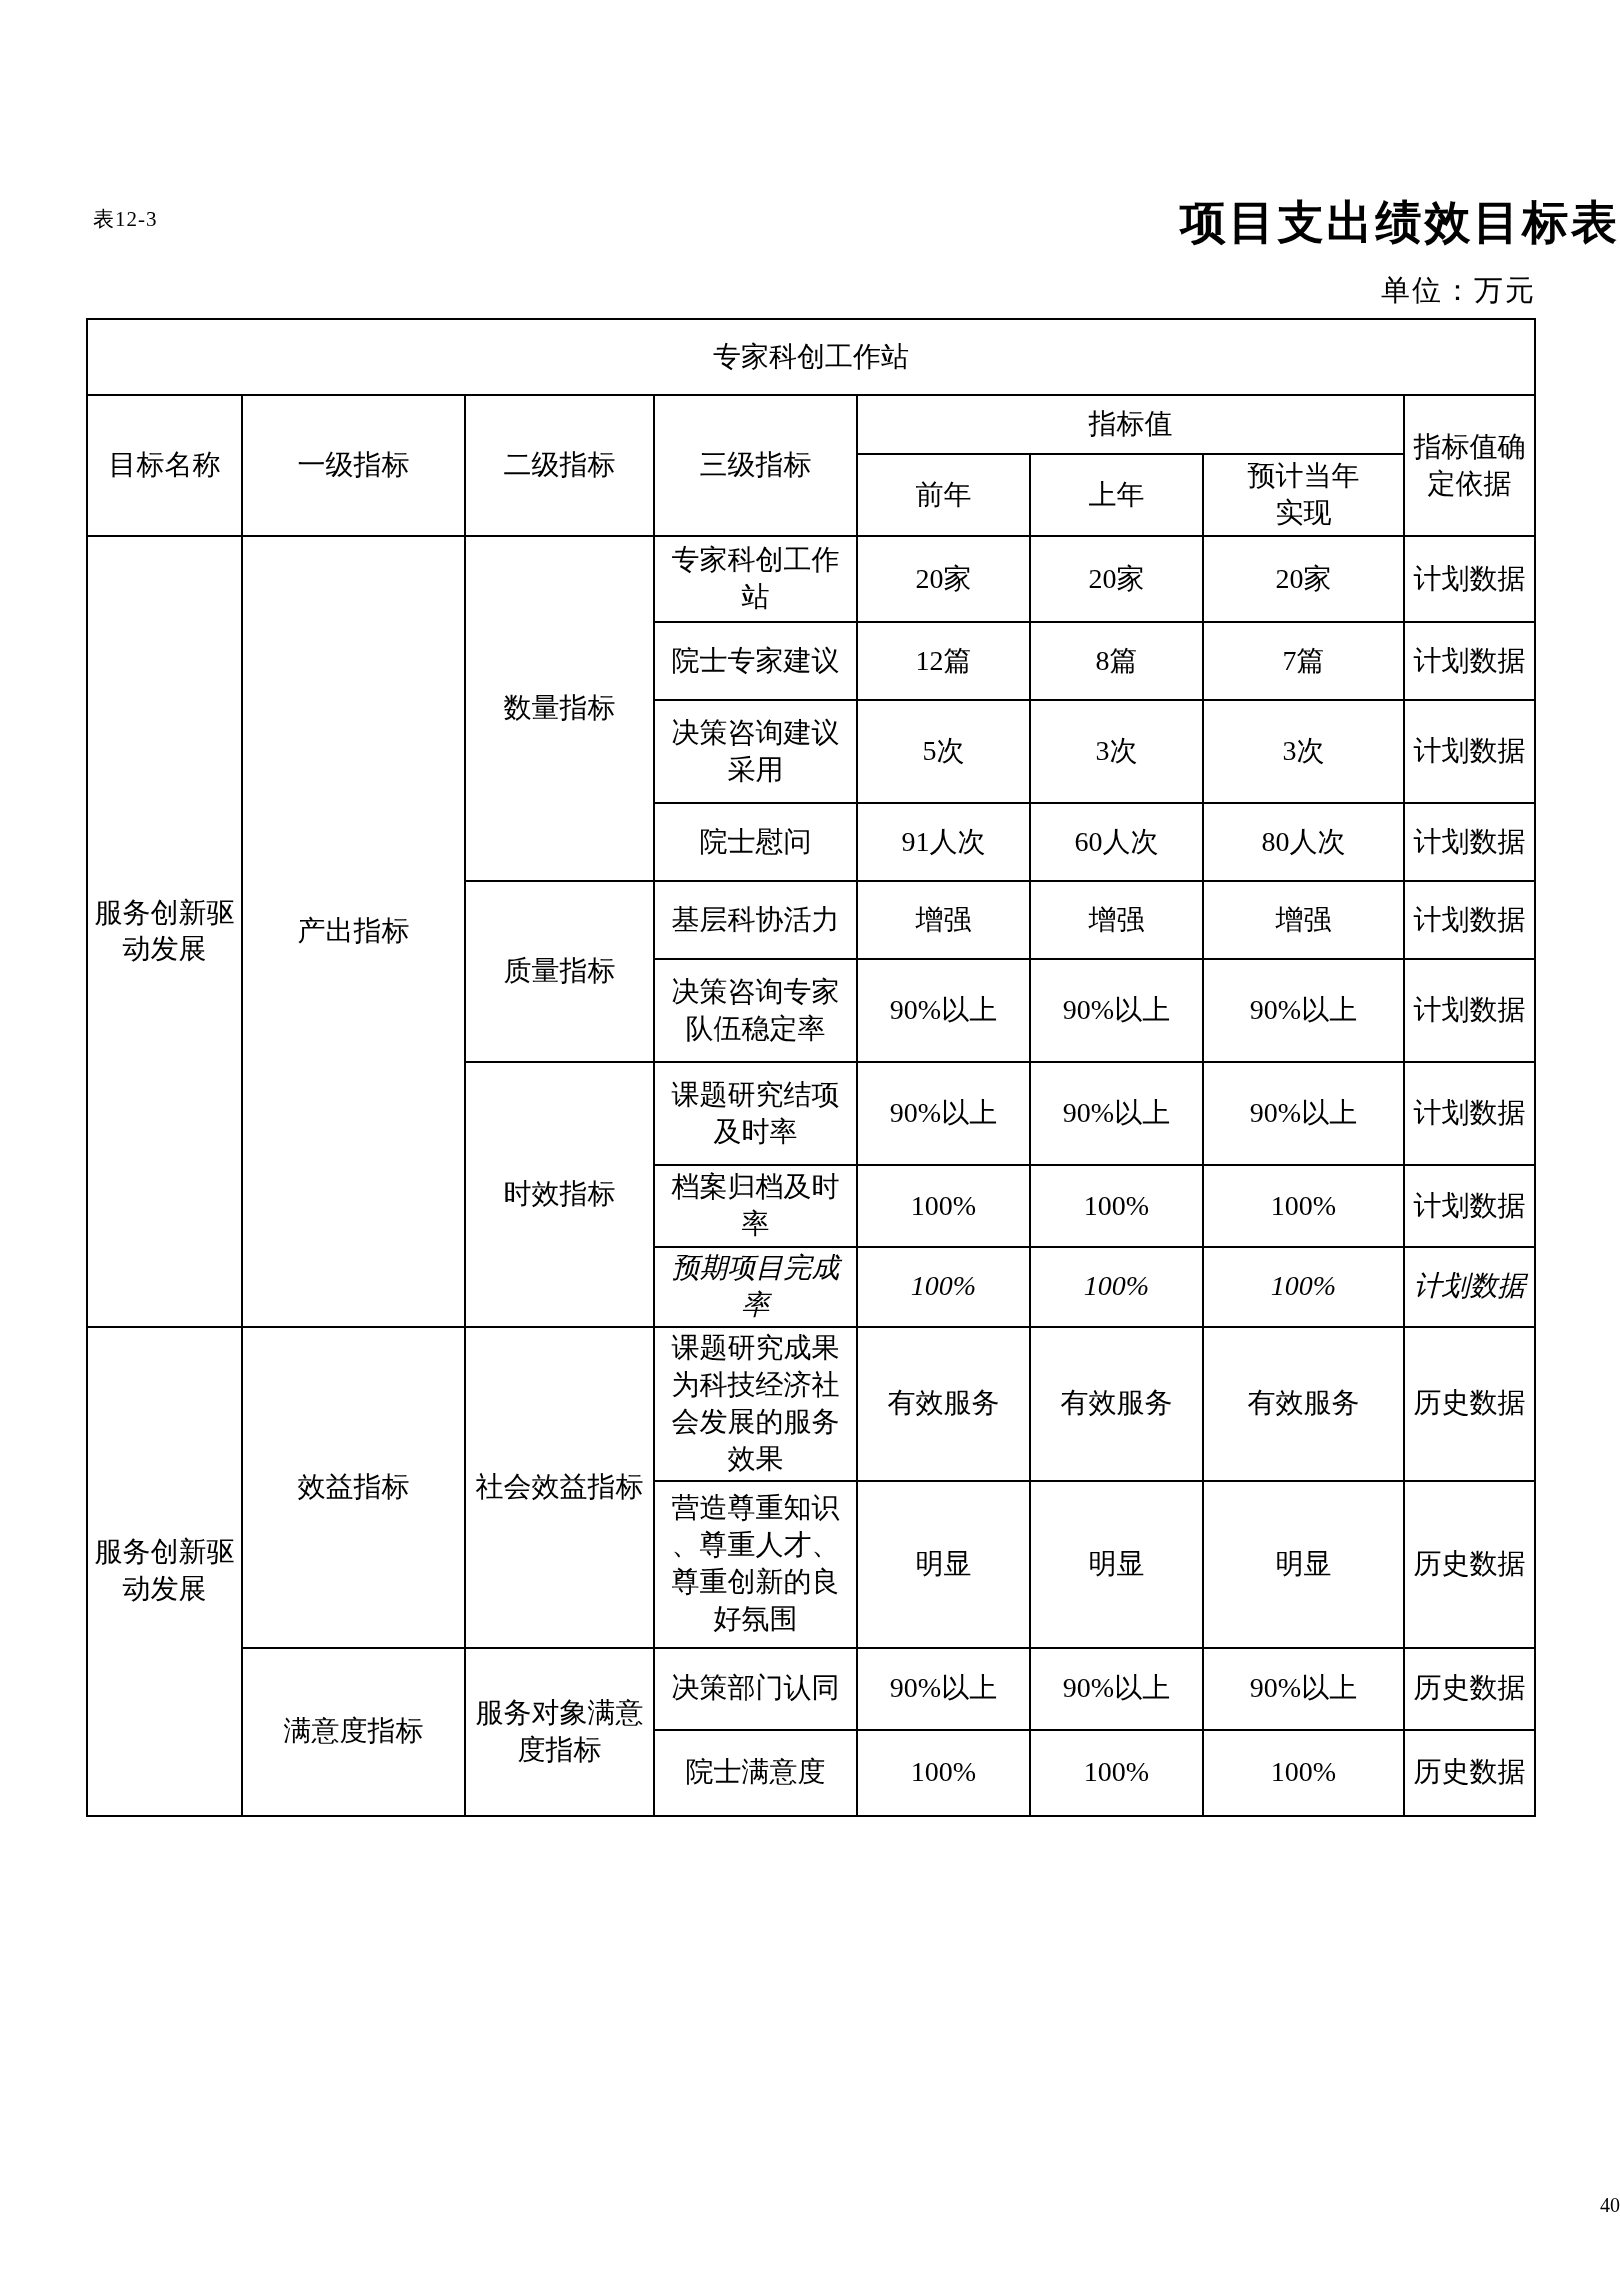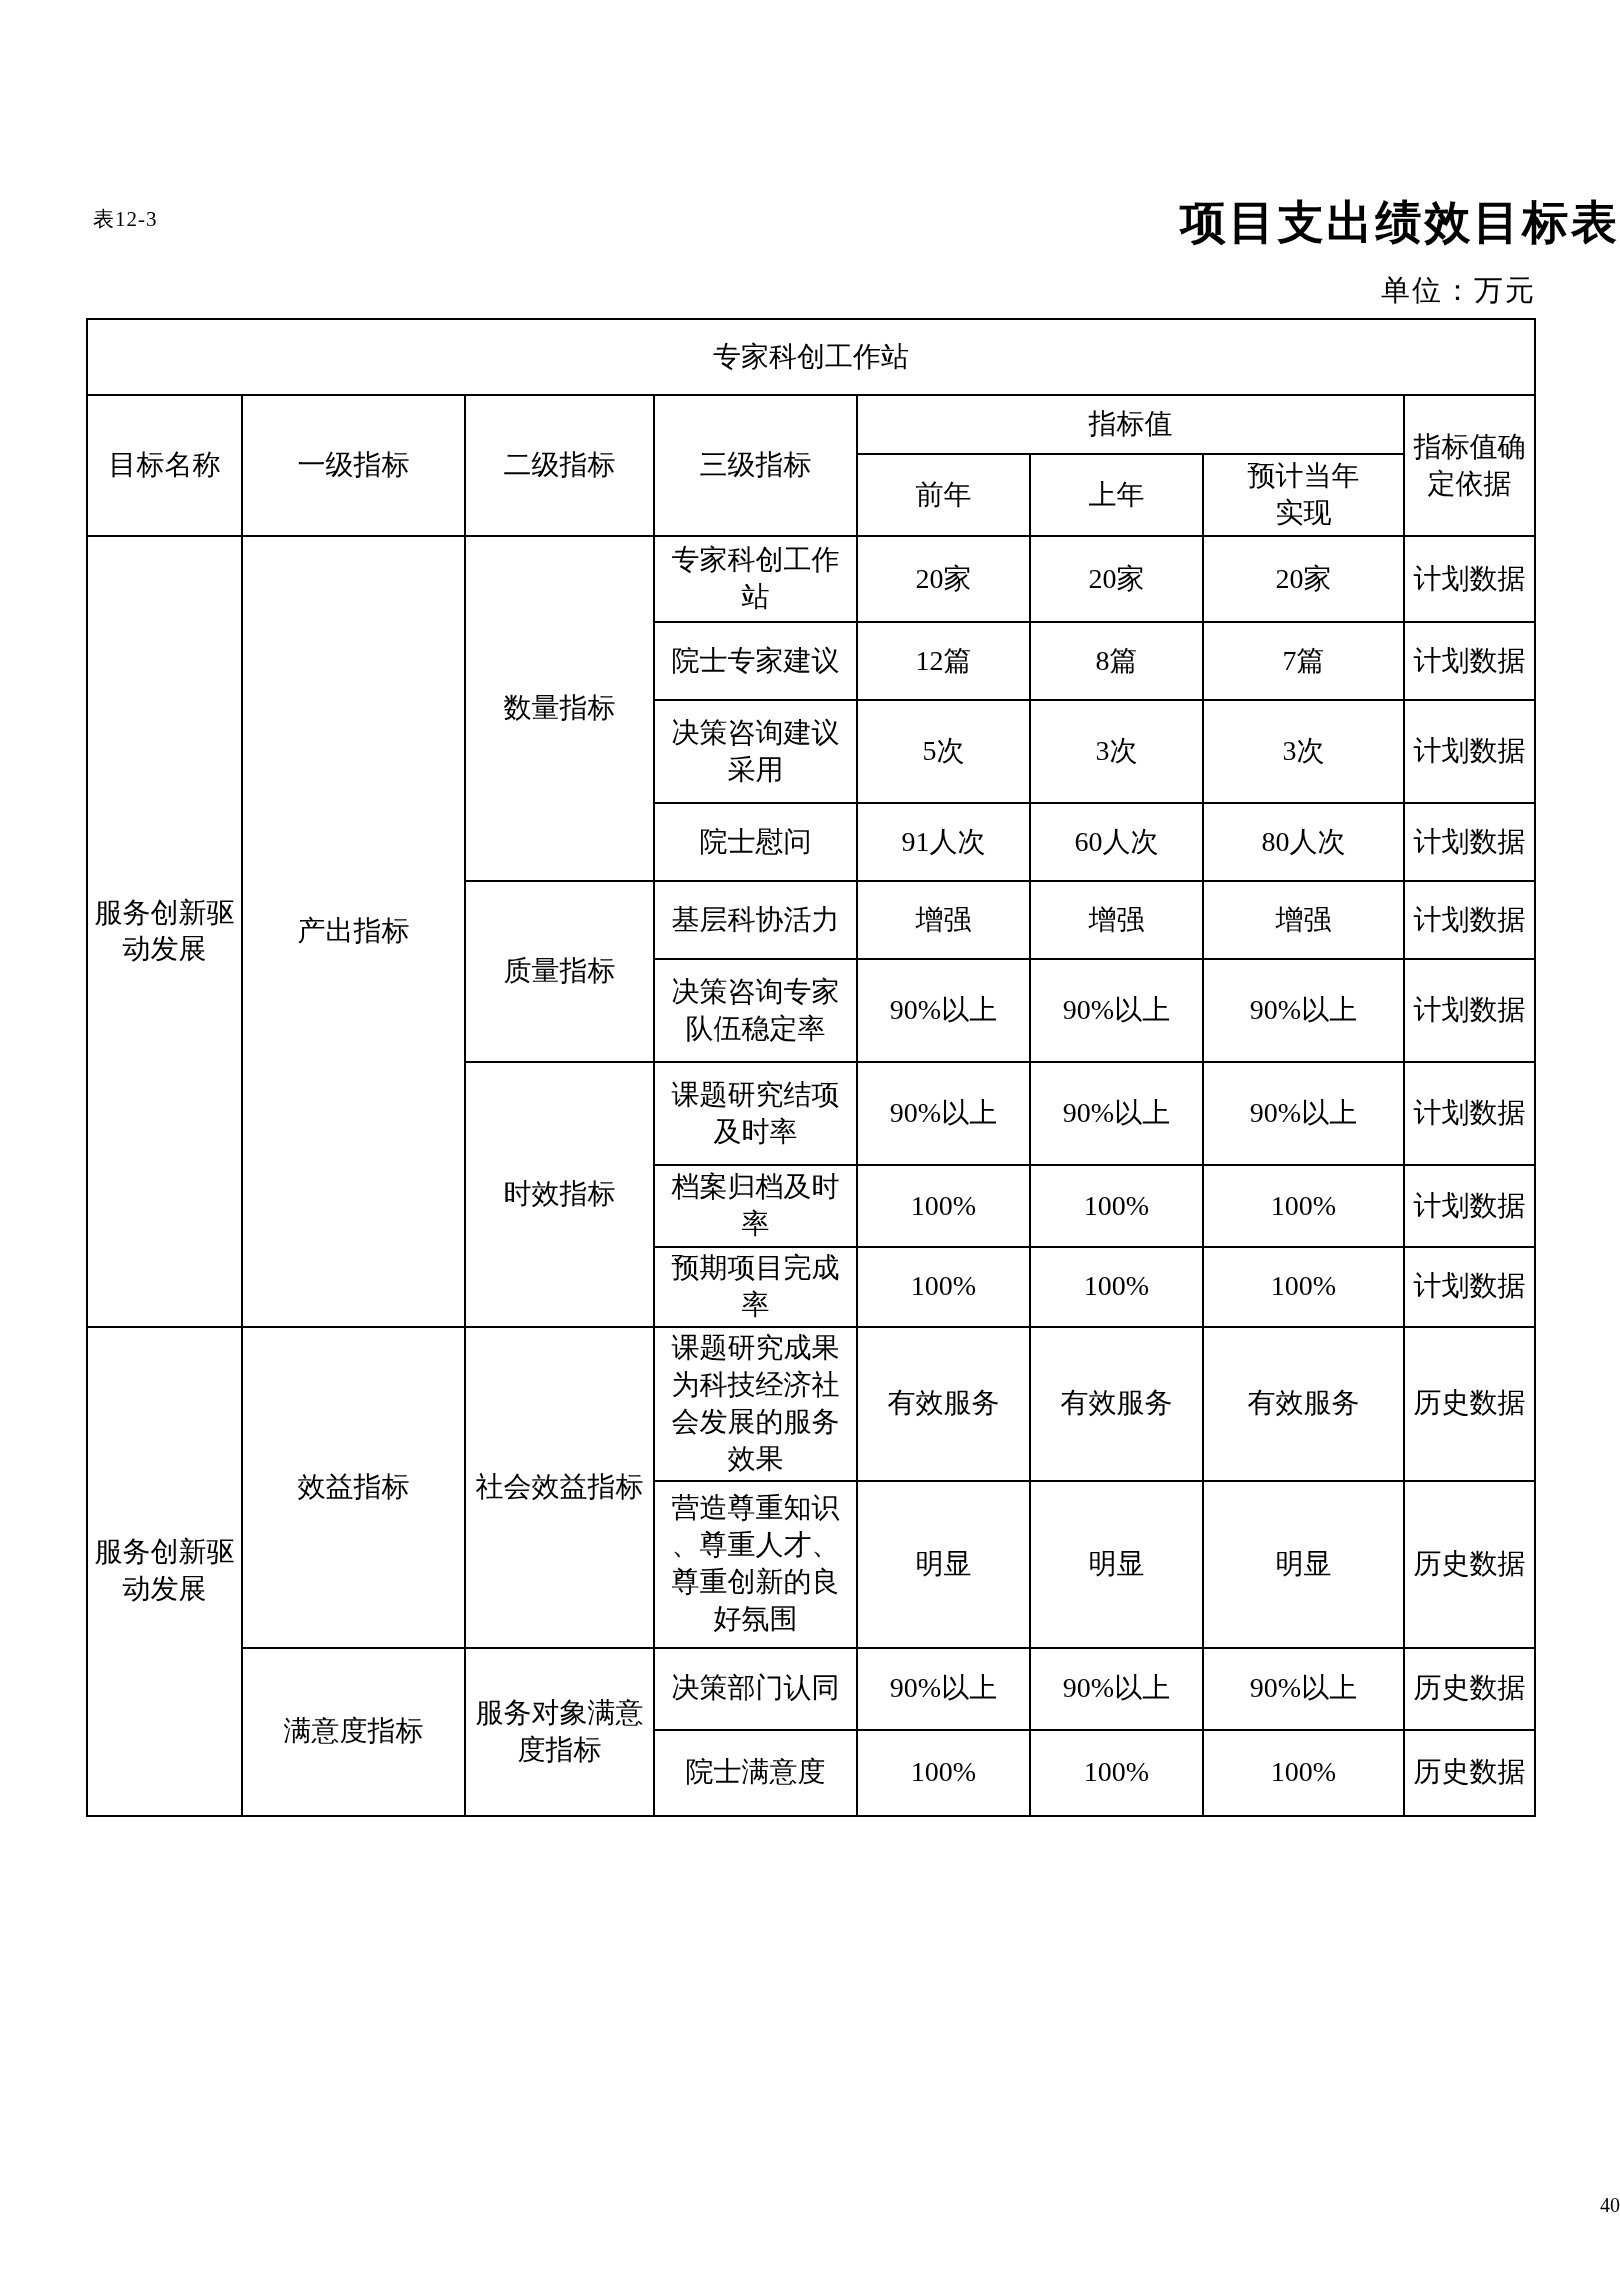--- a/index.html
+++ b/index.html
@@ -66,21 +66,21 @@
   tr.h2 { height: 59px; }
   tr.h3 { height: 82px; }
   tr.r1 { height: 86px; }
   tr.r2 { height: 78px; margin-left: 48px; }
   tr.r3 { height: 103px; margin-left: 24px; }
   tr.r4 { height: 78px; }
   tr.r5 { height: 78px; }
   tr.r6 { height: 103px; }
   tr.r7 { height: 103px; }
   tr.r8 { height: 82px; }
-  tr.r9 { height: 76px; }
+  tr.r9 { height: 76px; font-style: italic; }
   tr.r10 { height: 145px; }
   tr.r11 { height: 167px; }
   tr.r12 { height: 82px; }
   tr.r13 { height: 86px; }
   .narrow-head {
     display: inline-block;
     width: 4.4em;
   }
   .page-number {
     position: absolute;

